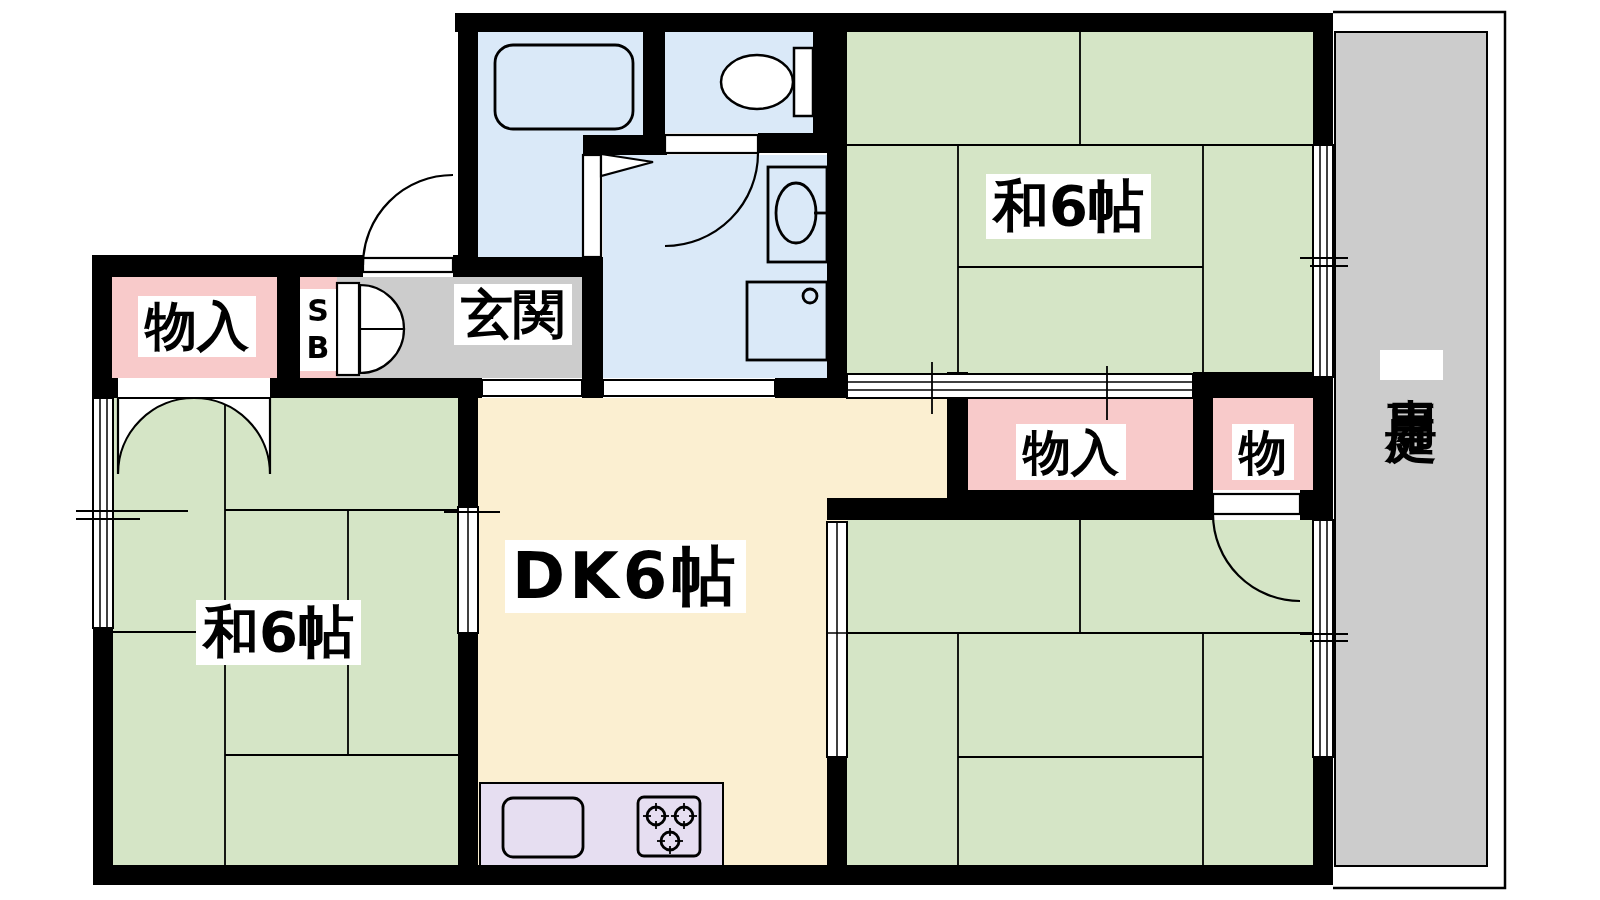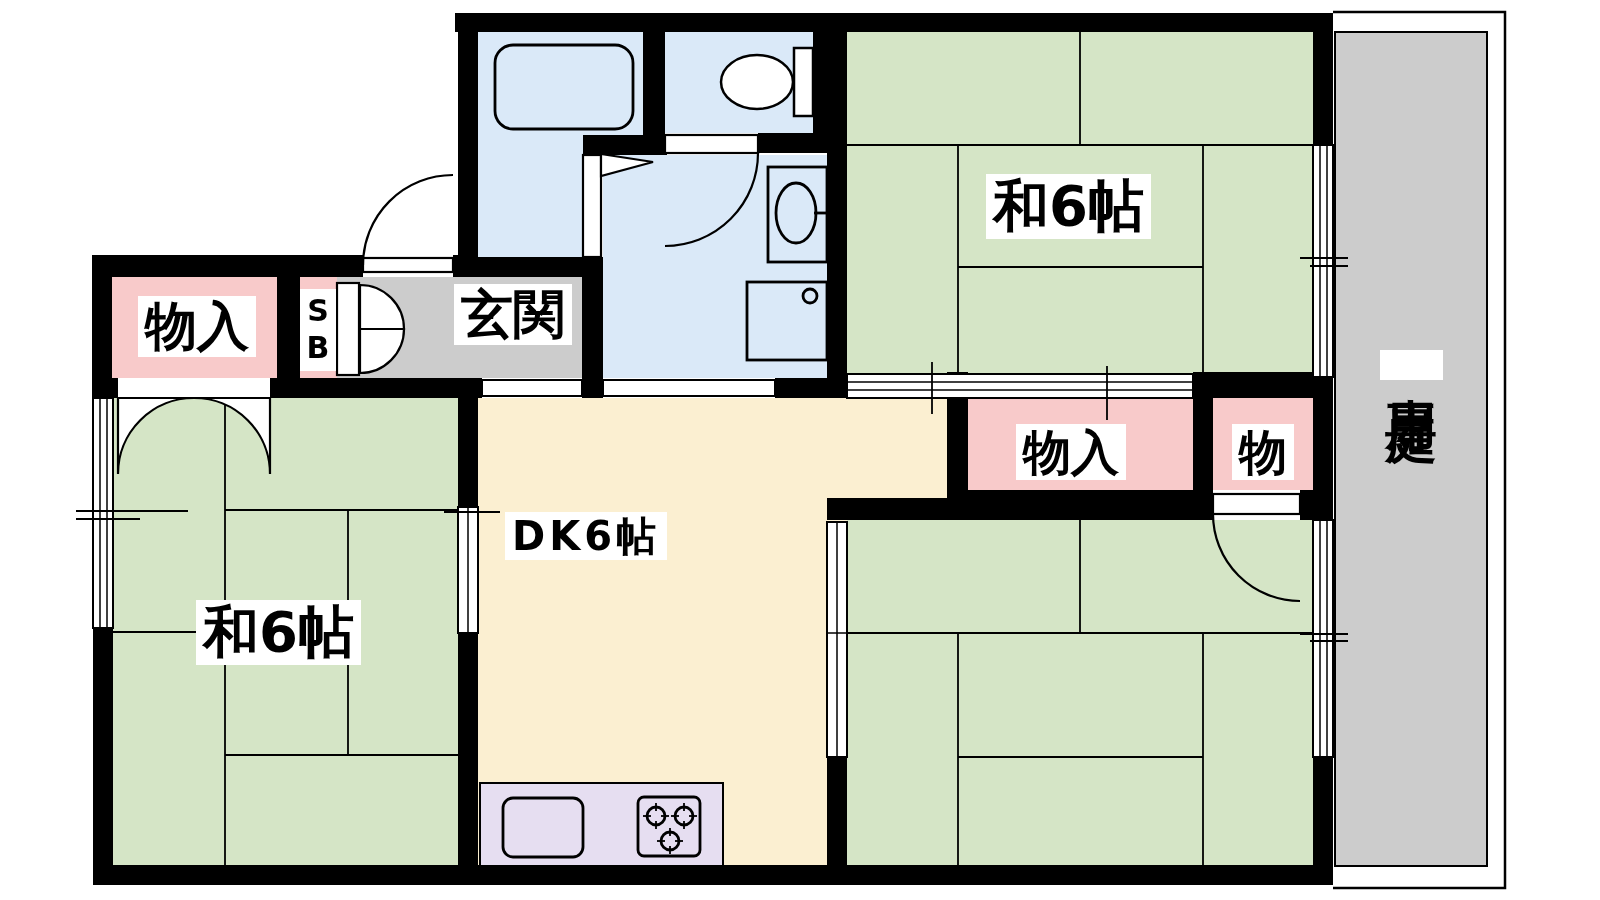--- a/index.html
+++ b/index.html
@@ -236,19 +236,19 @@
   <div class="rlabel vertical" style="left:300px;top:289px;font-size:30px;padding:4px 2px;letter-spacing:2px;">SB</div>
 
   <div class="rlabel" style="left:427px;top:284px;font-size:52px;margin-left:27px;">玄関</div>
 
   <div class="rlabel" style="left:986px;top:174px;font-size:56px;">和6帖</div>
 
   <div class="rlabel" style="left:1016px;top:424px;font-size:48px;">物入</div>
 
   <div class="rlabel" style="left:1232px;top:424px;font-size:48px;">物</div>
 
-  <div class="rlabel" style="left:505px;top:512px;font-size:40px;letter-spacing:4px;">DK6帖</div>
+  <div class="rlabel" style="left:505px;top:540px;font-size:64px;letter-spacing:4px;">DK6帖</div>
 
   <div class="rlabel" style="left:196px;top:600px;font-size:56px;">和6帖</div>
 
 
   <div class="rlabel vertical" style="left:1380px;top:350px;font-size:52px;padding:6px 4px;">専用庭</div>
 </div>
 
 </body></html>

